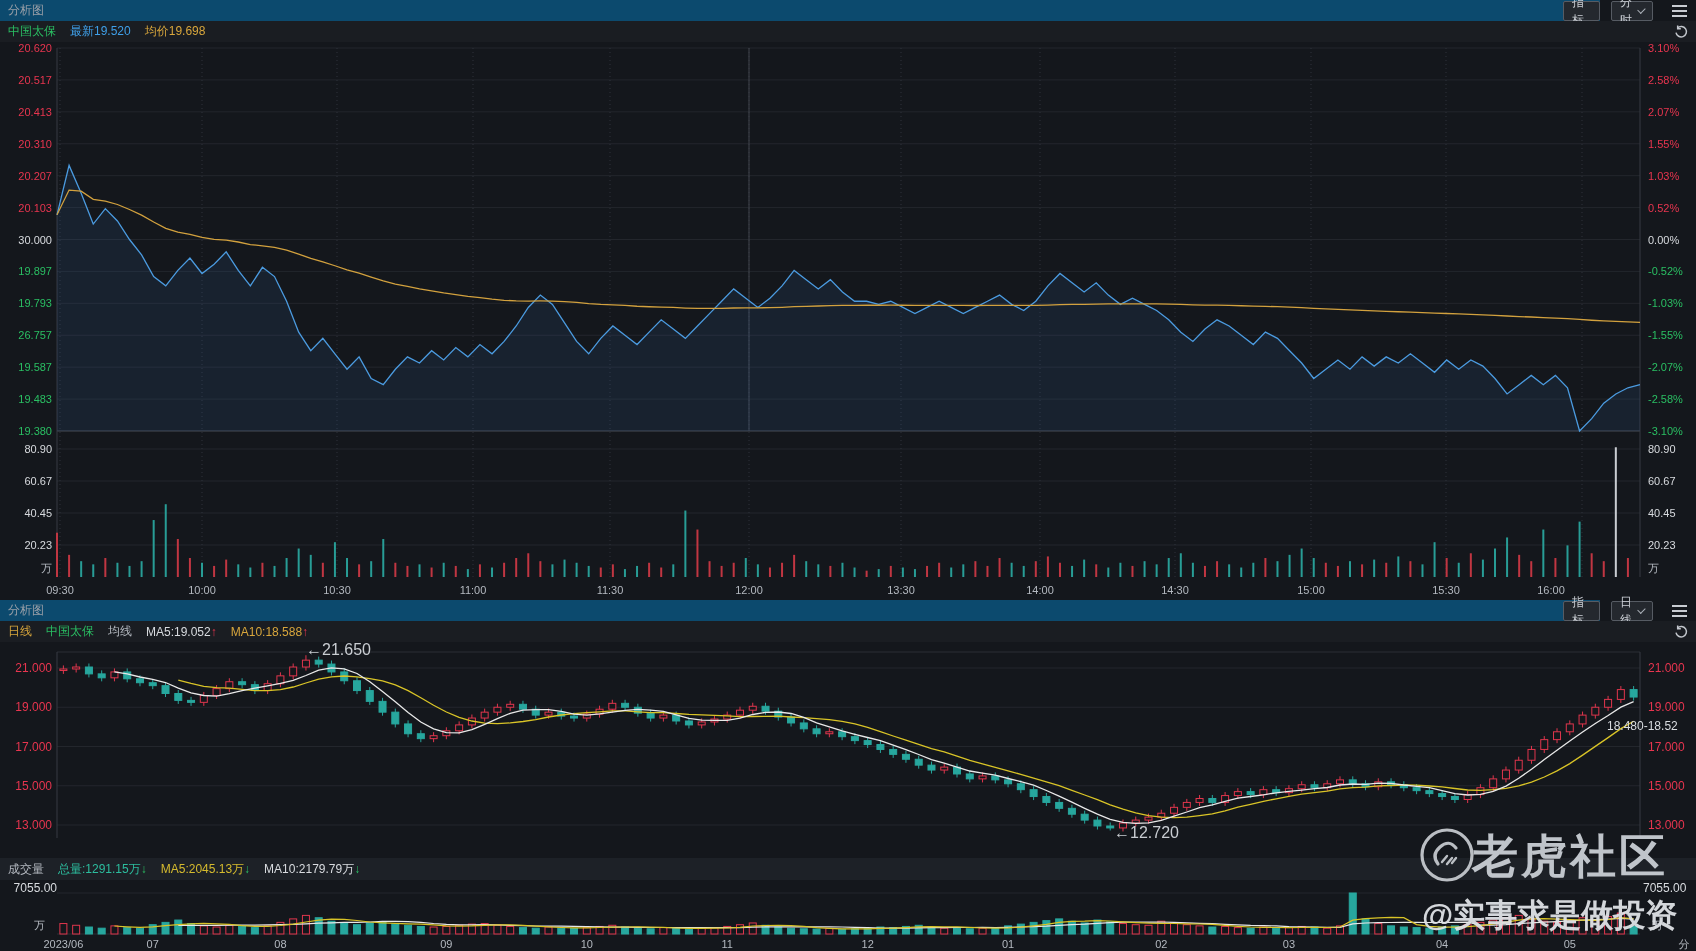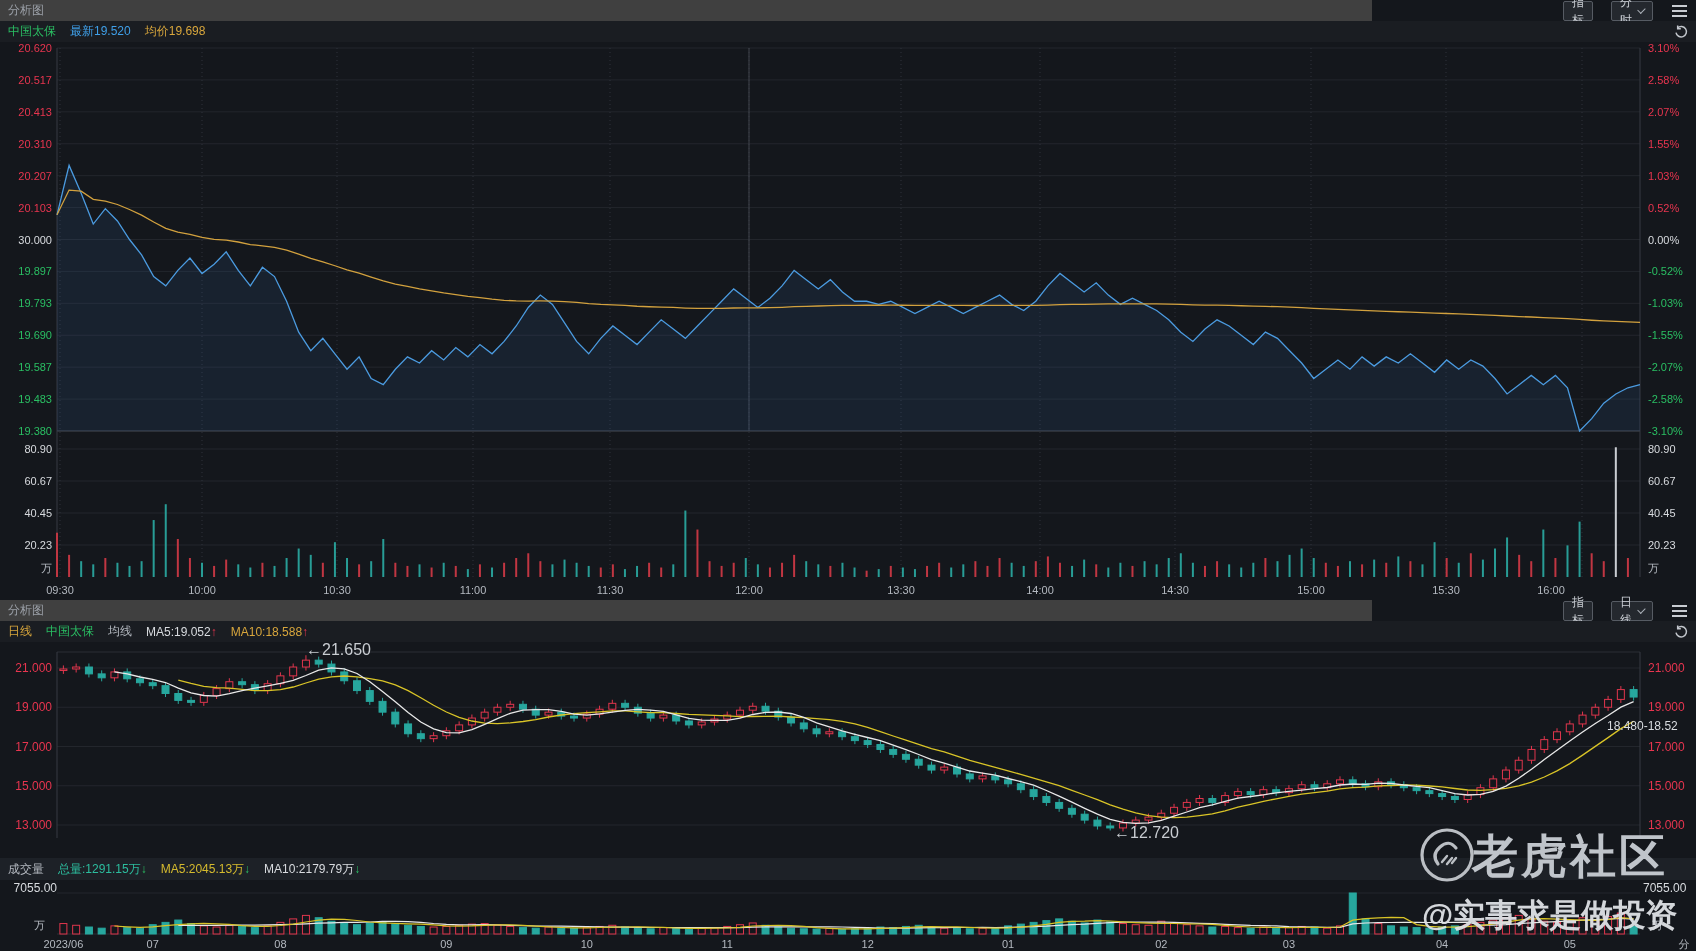--- a/index.html
+++ b/index.html
@@ -1,18 +1,18 @@
 <!DOCTYPE html>
 <html><head>
 <meta charset="utf-8">
 <style>
   html,body{margin:0;padding:0;background:#14171c;}
   #app{position:relative;width:1696px;height:951px;overflow:hidden;background:#14171c;
        font-family:"Liberation Sans","DejaVu Sans",sans-serif;color:#c3c7cd;}
-  .hdr{position:absolute;left:0;width:1372px;height:21px;background:#404040;border-bottom:1px solid #0d0f12;}
+  .hdr{position:absolute;left:0;width:1600px;height:21px;background:#0c4a6e;border-bottom:1px solid #0d0f12;}
   .hdr .title{position:absolute;left:8px;top:0;line-height:21px;font-size:12px;color:#9ba0a8;}
   .inforow{position:absolute;left:0;width:1696px;height:21px;background:#1a1d22;}
   .inforow .items{position:absolute;left:8px;top:0;height:21px;display:flex;align-items:center;gap:14px;font-size:12px;white-space:nowrap;}
   .btn{position:absolute;height:18px;border:1px solid #565b63;border-radius:2px;background:#24282e;
        color:#ccd0d6;font-size:12px;line-height:18px;padding:0 8px;display:flex;align-items:center;gap:5px;cursor:pointer;}
   .caret{width:6px;height:6px;border-right:1.5px solid #aab0b8;border-bottom:1.5px solid #aab0b8;
          transform:rotate(45deg);margin-top:-3px;display:inline-block;}
   .menu-ic{position:absolute;width:15px;height:2px;background:#c8ccd2;box-shadow:0 -5px 0 #c8ccd2,0 5px 0 #c8ccd2;}
   .lbl{position:absolute;font-size:11px;line-height:12px;transform:translateY(-50%);white-space:nowrap;}
   .lbl.r{transform:translate(-100%,-50%);}
@@ -662,21 +662,21 @@
       <span class="lbl red r" style="left: 52px; top: 175.667px;">20.207</span>
       <span class="lbl red" style="left: 1648px; top: 175.667px;">1.03%</span>
       <span class="lbl red r" style="left: 52px; top: 207.583px;">20.103</span>
       <span class="lbl red" style="left: 1648px; top: 207.583px;">0.52%</span>
       <span class="lbl white r" style="left: 52px; top: 239.5px;">30.000</span>
       <span class="lbl white" style="left: 1648px; top: 239.5px;">0.00%</span>
       <span class="lbl green r" style="left: 52px; top: 271.417px;">19.897</span>
       <span class="lbl green" style="left: 1648px; top: 271.417px;">-0.52%</span>
       <span class="lbl green r" style="left: 52px; top: 303.333px;">19.793</span>
       <span class="lbl green" style="left: 1648px; top: 303.333px;">-1.03%</span>
-      <span class="lbl green r" style="left: 52px; top: 335.25px;">19.690</span>
+      <span class="lbl green r" style="left: 52px; top: 335.25px;">26.757</span>
       <span class="lbl green" style="left: 1648px; top: 335.25px;">-1.55%</span>
       <span class="lbl green r" style="left: 52px; top: 367.167px;">19.587</span>
       <span class="lbl green" style="left: 1648px; top: 367.167px;">-2.07%</span>
       <span class="lbl green r" style="left: 52px; top: 399.083px;">19.483</span>
       <span class="lbl green" style="left: 1648px; top: 399.083px;">-2.58%</span>
       <span class="lbl green r" style="left: 52px; top: 431px;">19.380</span>
       <span class="lbl green" style="left: 1648px; top: 431px;">-3.10%</span>
       <span class="lbl white r" style="left: 52px; top: 449px;">80.90</span>
       <span class="lbl white" style="left: 1648px; top: 449px;">80.90</span>
       <span class="lbl white r" style="left: 52px; top: 481px;">60.67</span>

